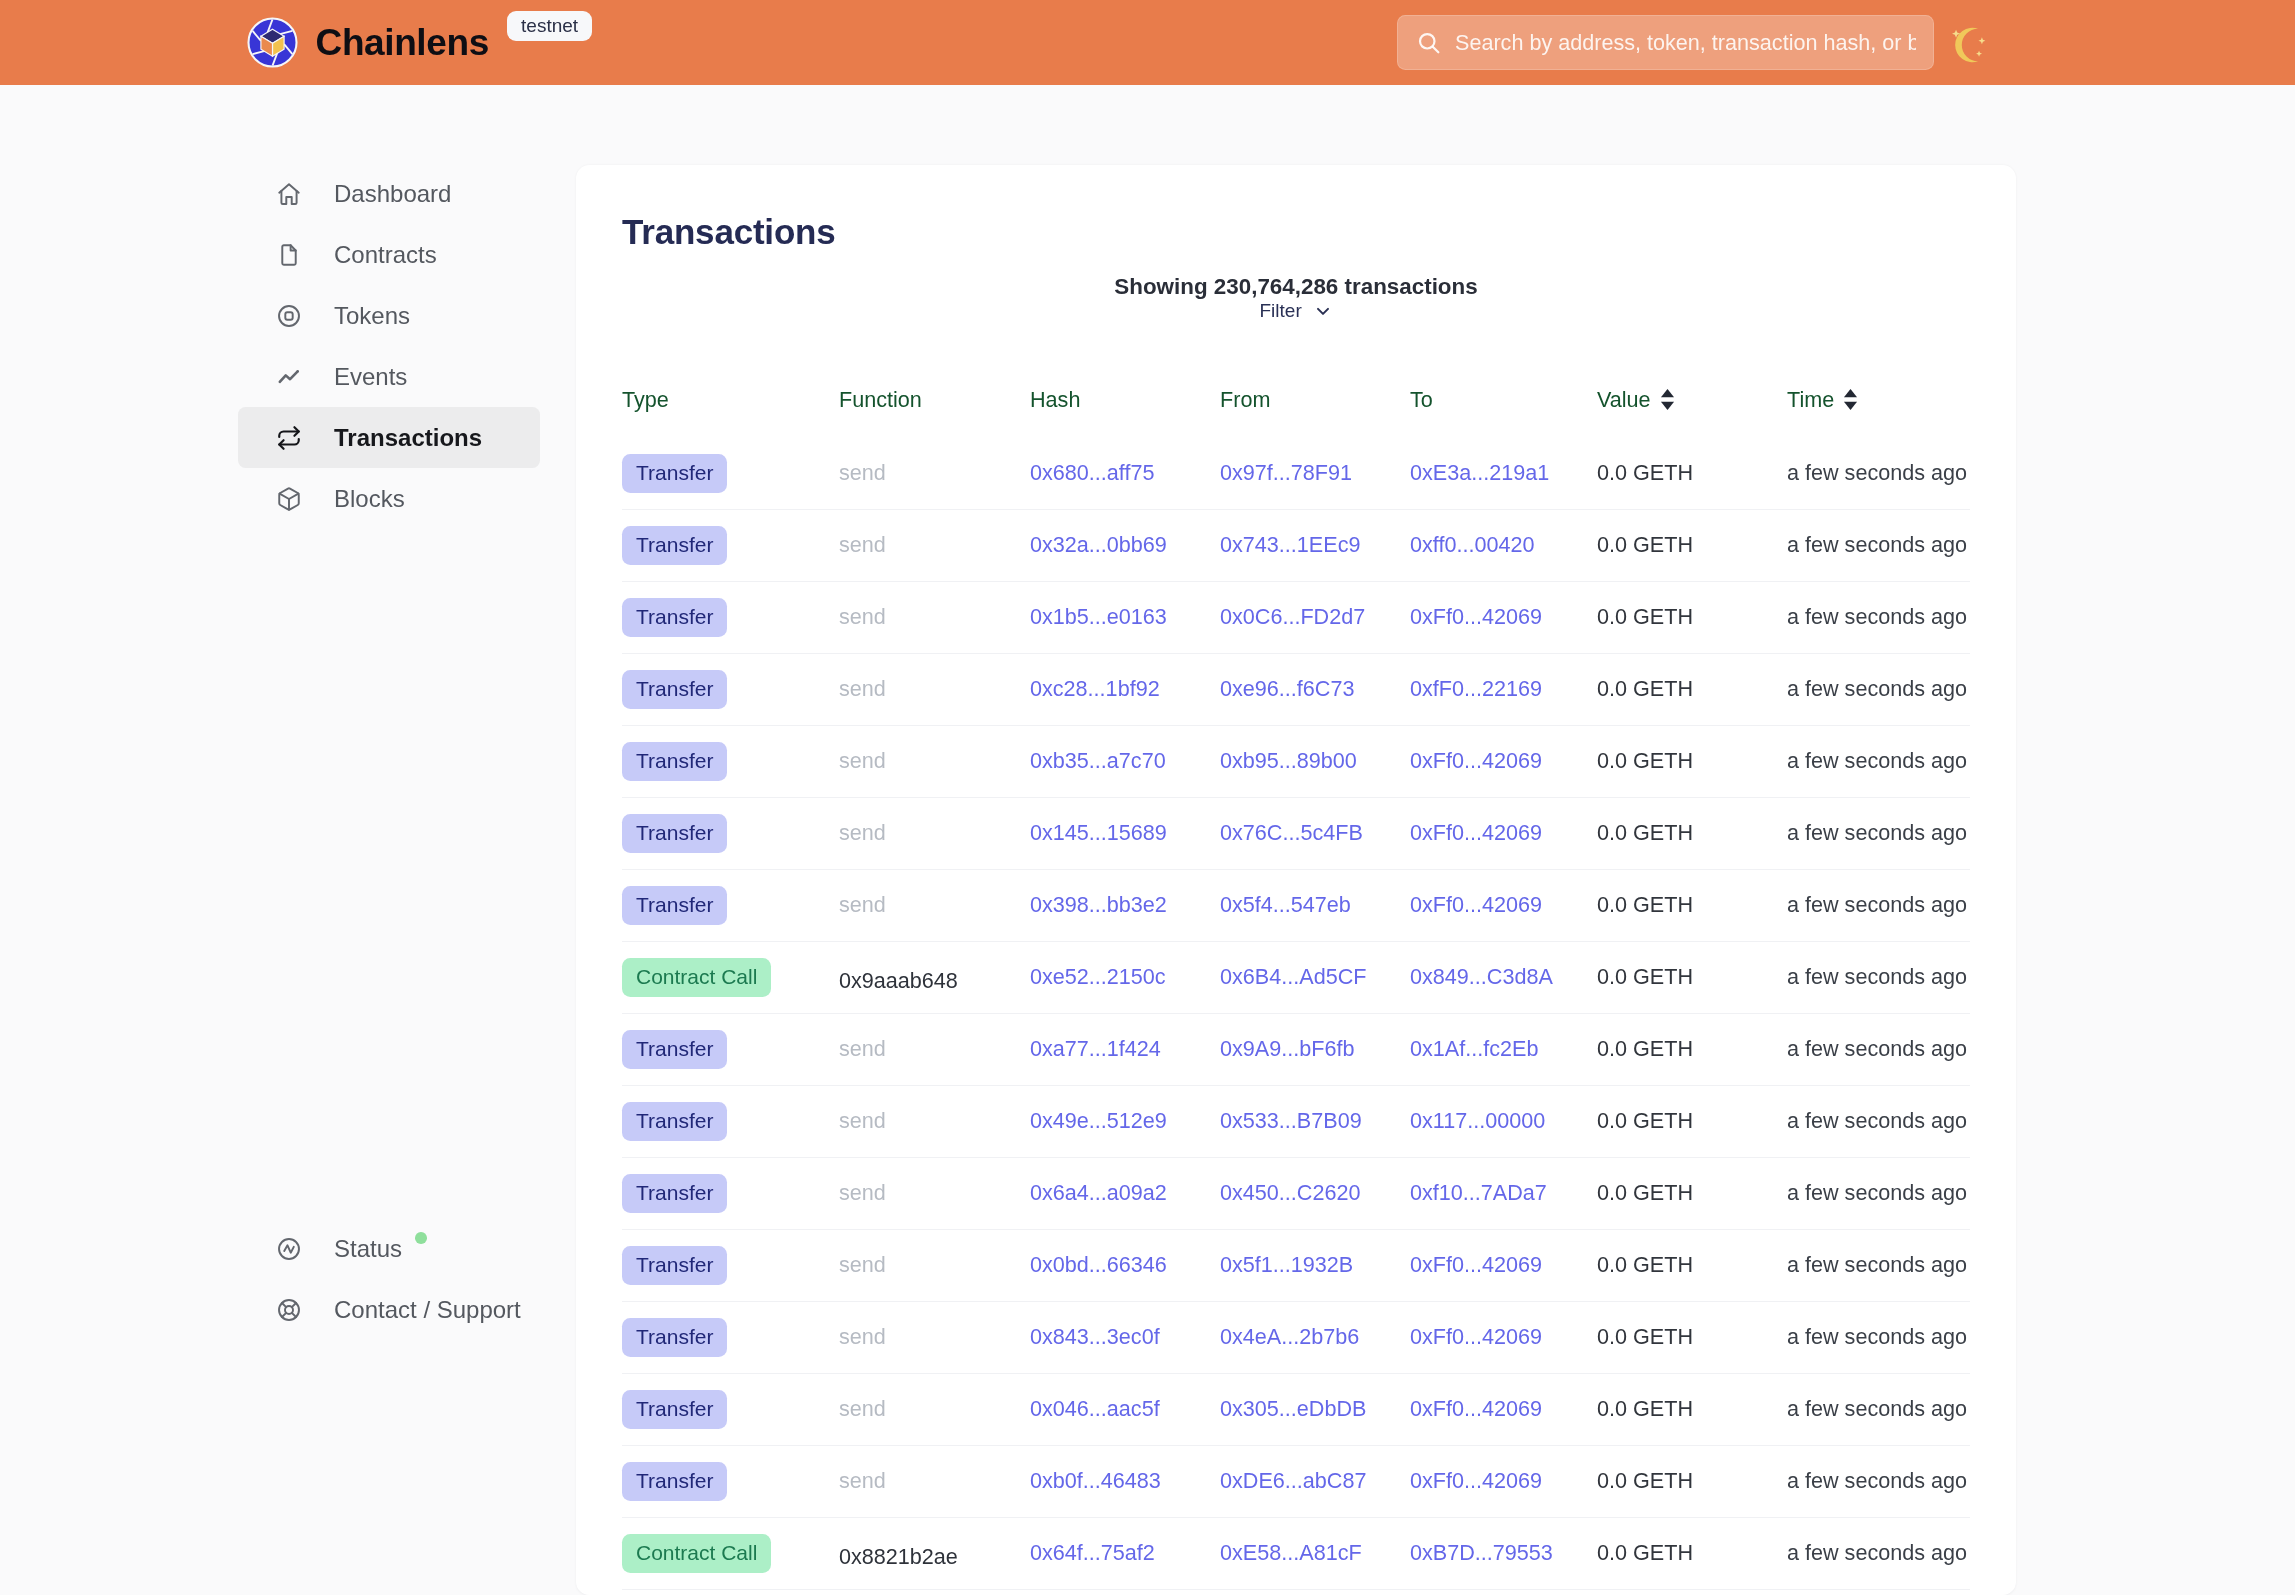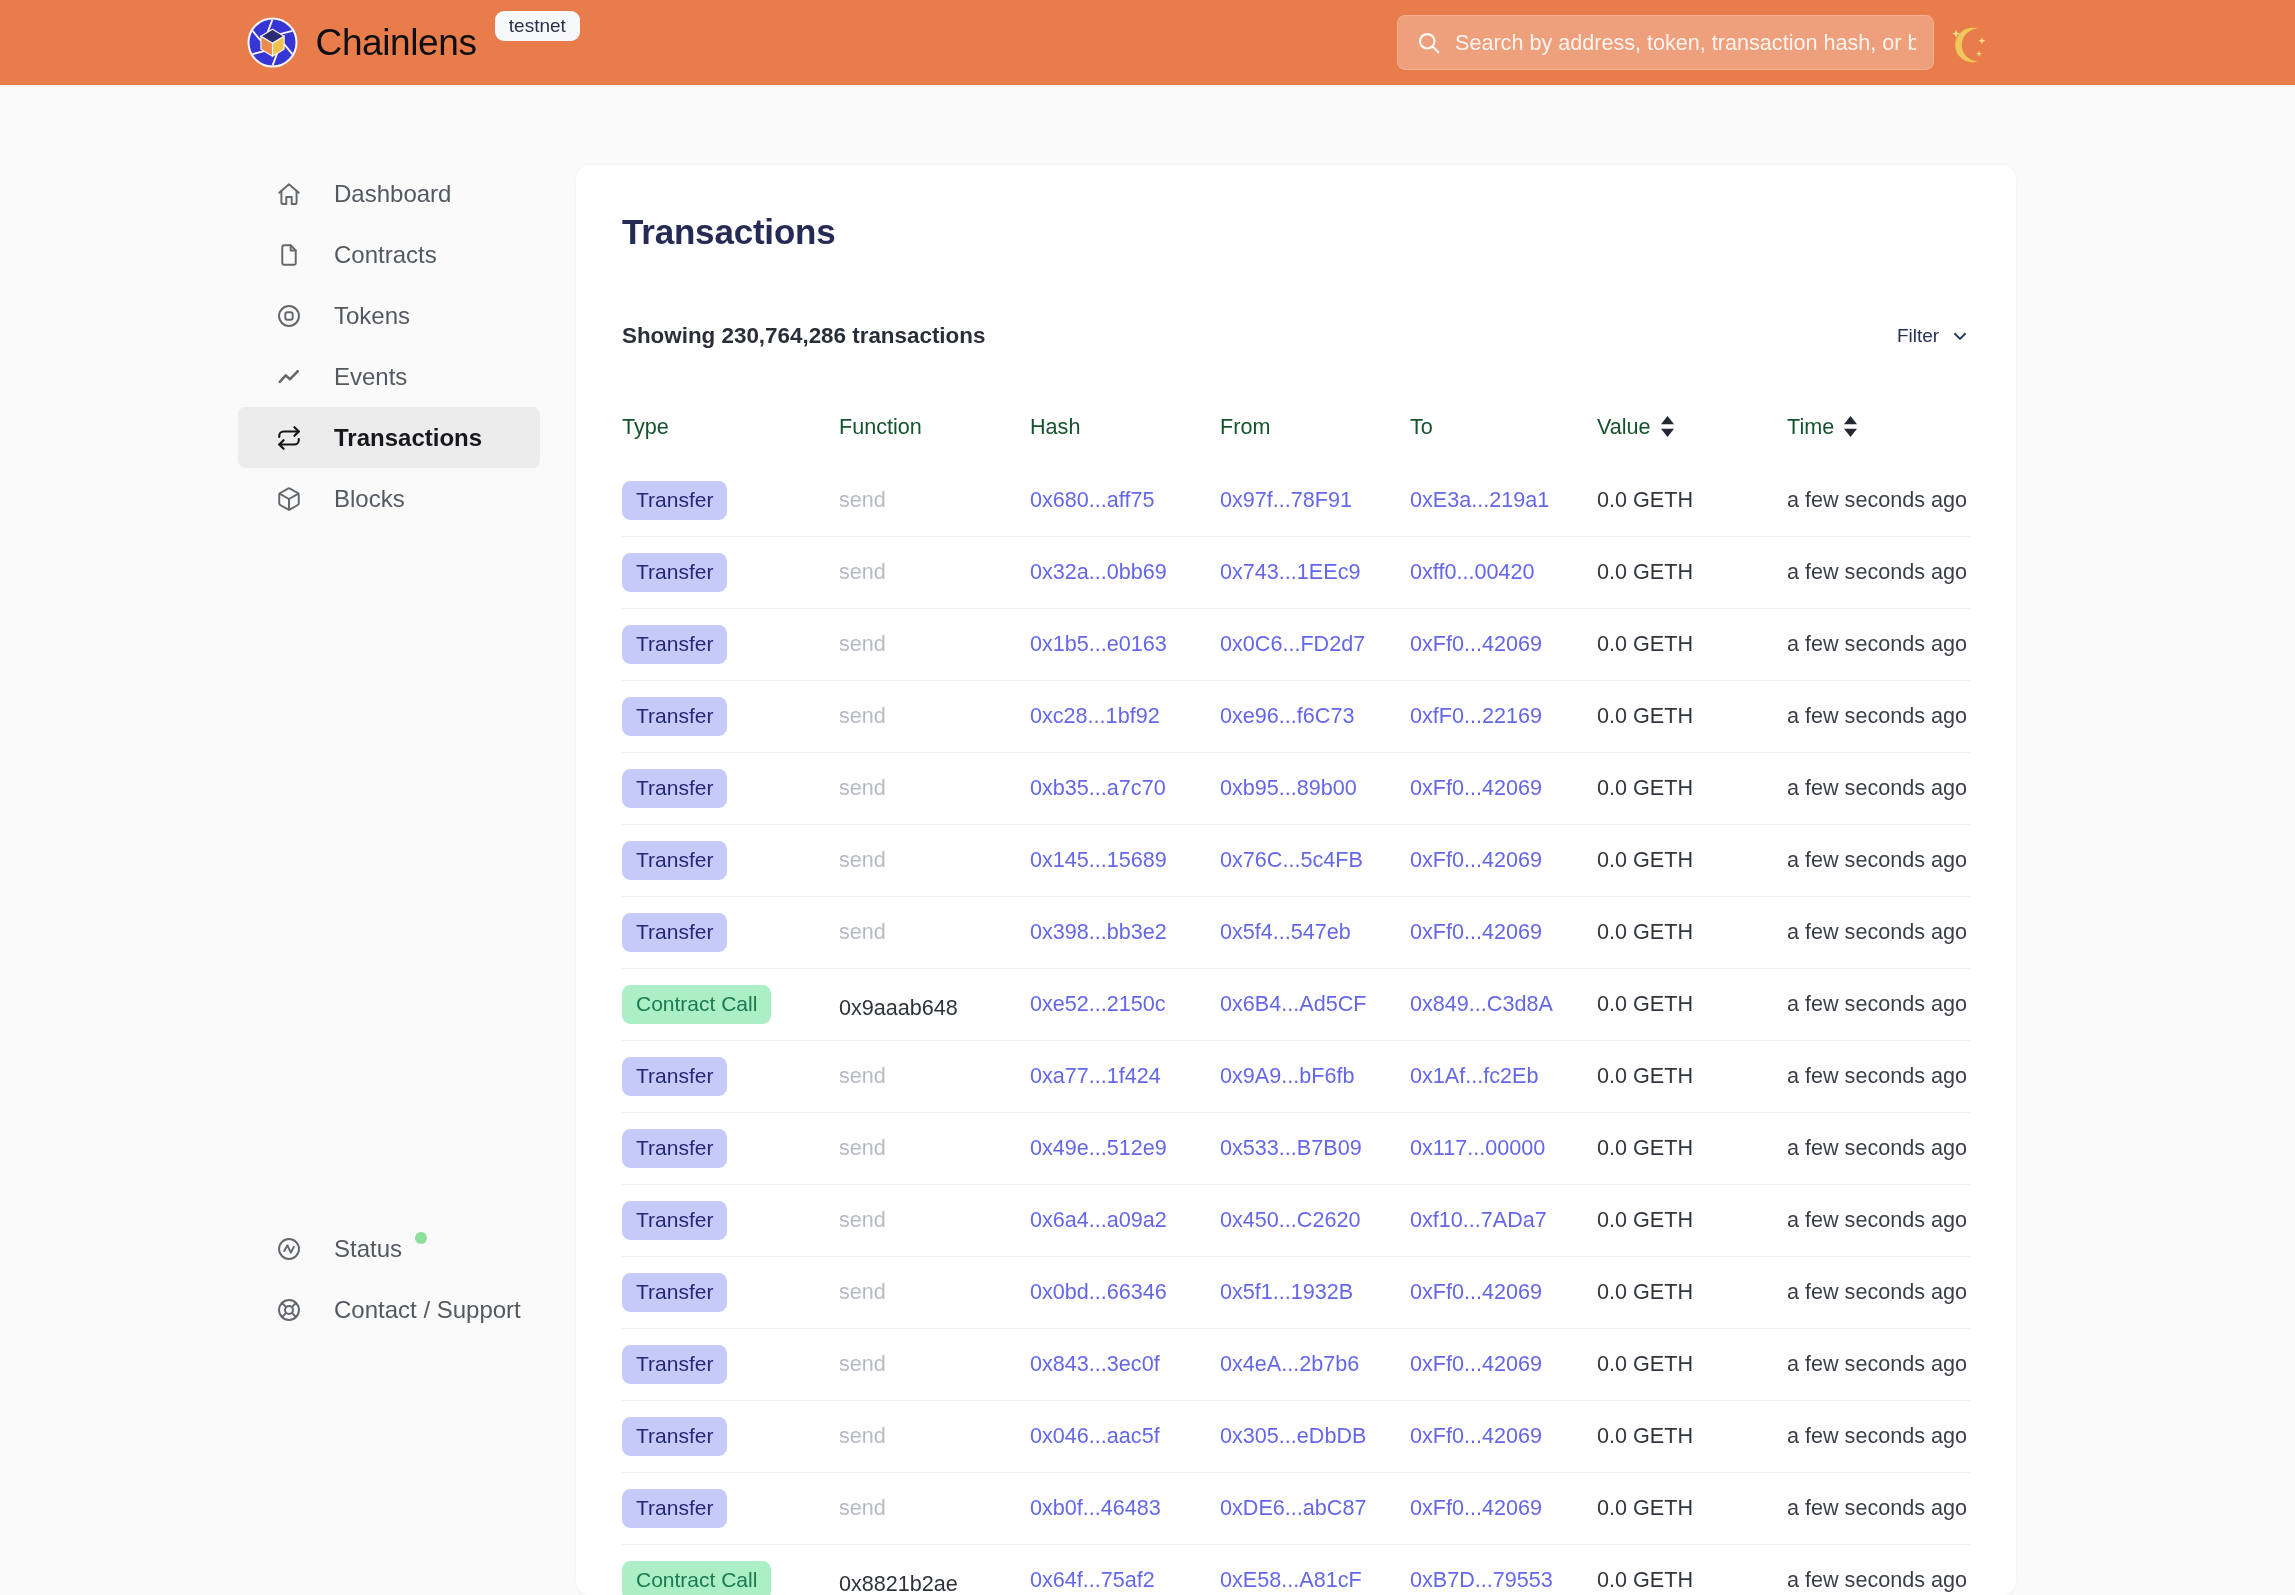--- a/index.html
+++ b/index.html
@@ -14,21 +14,21 @@
   .app-header {
     position: absolute; top: 0; left: 0; width: 2295px; height: 85px;
     background: var(--header-bg, #E87C4B);
   }
   .brand {
     position: absolute; left: 246px; top: 0; height: 85px;
     display: flex; align-items: center; gap: 16.6px;
   }
   .brand-logo { width: 53px; height: 53px; display: block; }
   .brand-name {
-    font-size: 37px; font-weight: 400; color: #0E0E14; letter-spacing: -0.4px;
+    font-size: 37px; font-weight: 700; color: #0E0E14; letter-spacing: -0.4px;
   }
   .badge-testnet {
     background: #F7F8FA; color: #2B3047;
     font-size: 19px; font-weight: 500;
     padding: 4px 14px; border-radius: 9px;
     position: relative; top: -16.6px; margin-left: 1.7px;
   }
   .searchbar {
     position: absolute; left: 1397px; top: 15px; width: 537px; height: 55px;
     background: rgba(255,255,255,0.28);
@@ -72,21 +72,21 @@
     position: absolute; left: 576px; top: 165px; width: 1440px; height: 1430px;
     background: #FFFFFF; border-radius: 13.3px;
     box-shadow: 0 0.8px 2.5px rgba(16,24,40,0.05);
     padding: 47px 46px 0 46px;
   }
   .page-title {
     font-size: 35px; font-weight: 700; color: var(--title-color, #252B54);
     letter-spacing: -0.2px;
   }
   .meta-row {
-    margin-top: 71px; display: flex; align-items: center; justify-content: space-between;
+    margin-top: 22px; display: flex; align-items: center; justify-content: space-between; flex-direction: column;
   }
   .summary { font-size: 22.4px; font-weight: 700; color: #2A2E38; }
   .filter-btn {
     display: flex; align-items: center; gap: 10.8px;
     background: none; border: none; cursor: pointer;
     font-size: 19px; font-weight: 500; color: #293055;
     font-family: "Liberation Sans", "DejaVu Sans", sans-serif;
   }
 
   .tgrid {

